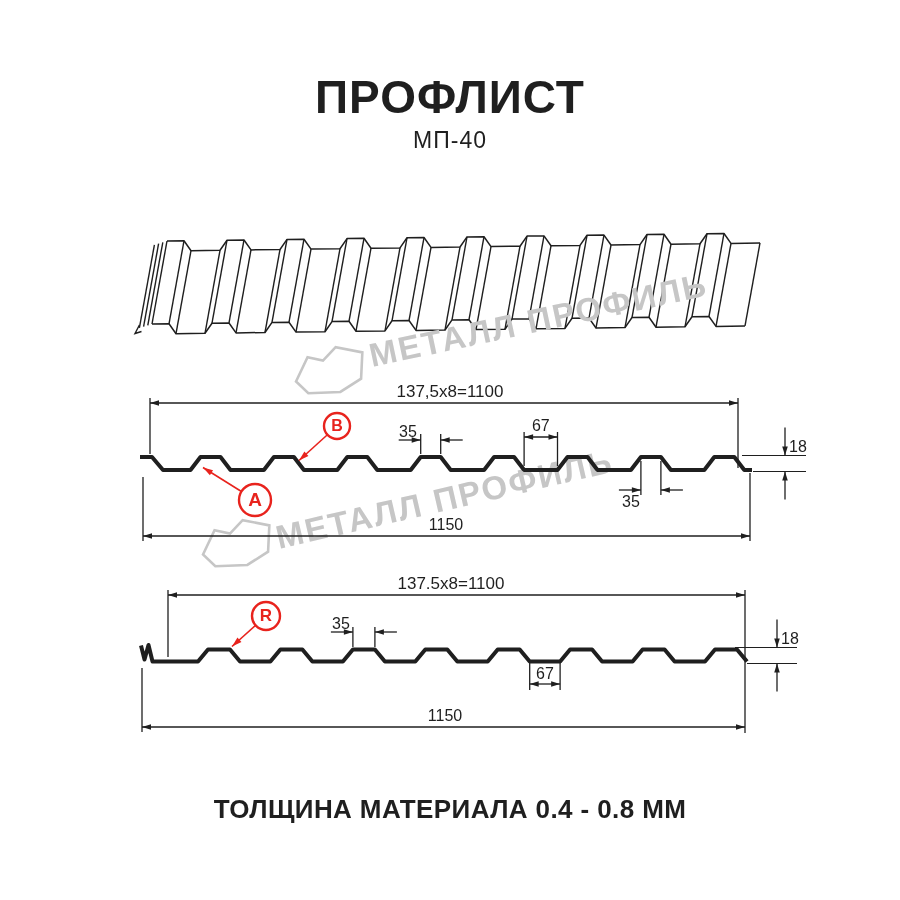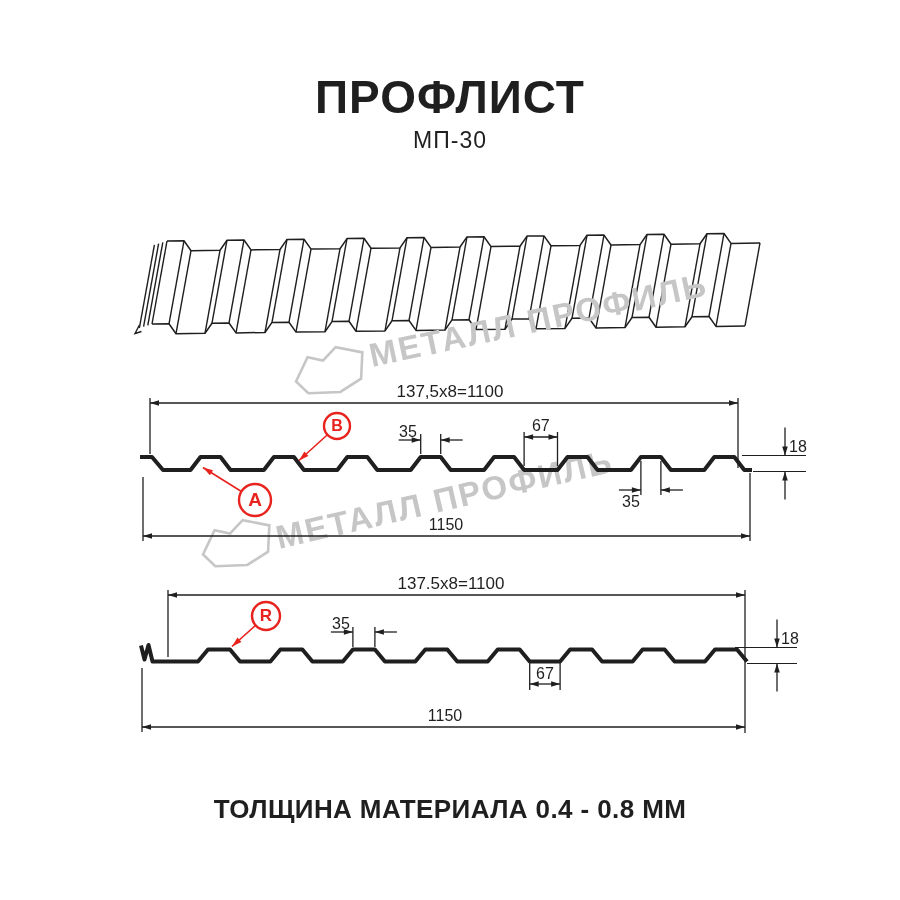--- a/index.html
+++ b/index.html
@@ -12,21 +12,21 @@
   .note{position:absolute;left:0;top:794px;width:900px;text-align:center;
          font-size:26px;font-weight:600;letter-spacing:.4px;color:#1f1f1f;}
   svg{position:absolute;left:0;top:0;}
   svg text{font-family:"Liberation Sans",sans-serif;}
 </style>
 </head>
 <body>
 
 <div id="stage">
   <div class="title">ПРОФЛИСТ</div>
-  <div class="subtitle">МП-30</div>
+  <div class="subtitle">МП-40</div>
   <svg id="drawing" width="900" height="900" viewBox="0 0 900 900">
       <g>
         <path d="M167.0,241.0 L184.0,240.8 L191.0,250.7 L220.0,250.3 L227.0,240.2 L244.0,240.0 L251.0,249.9 L280.0,249.5 L287.0,239.4 L304.0,239.2 L311.0,249.1 L340.0,248.7 L347.0,238.6 L364.0,238.3 L371.0,248.2 L400.0,247.9 L407.0,237.8 L424.0,237.5 L431.0,247.4 L460.0,247.0 L467.0,236.9 L484.0,236.7 L491.0,246.6 L520.0,246.2 L527.0,236.1 L544.0,235.9 L551.0,245.8 L580.0,245.4 L587.0,235.3 L604.0,235.1 L611.0,245.0 L640.0,244.6 L647.0,234.5 L664.0,234.3 L671.0,244.2 L700.0,243.8 L707.0,233.7 L724.0,233.5 L731.0,243.4 L760.0,243.0 L745.0,326.0 L716.0,326.4 L709.0,316.5 L692.0,316.7 L685.0,326.8 L656.0,327.2 L649.0,317.3 L632.0,317.5 L625.0,327.6 L596.0,328.0 L589.0,318.1 L572.0,318.3 L565.0,328.4 L536.0,328.8 L529.0,318.9 L512.0,319.1 L505.0,329.2 L476.0,329.6 L469.0,319.7 L452.0,319.9 L445.0,330.0 L416.0,330.4 L409.0,320.5 L392.0,320.8 L385.0,330.9 L356.0,331.2 L349.0,321.3 L332.0,321.6 L325.0,331.7 L296.0,332.1 L289.0,322.2 L272.0,322.4 L265.0,332.5 L236.0,332.9 L229.0,323.0 L212.0,323.2 L205.0,333.3 L176.0,333.7 L169.0,323.8 L152.0,324.0 Z" fill="#ffffff" stroke="none"></path>
         <path d="M167.0,241.0 L184.0,240.8 L191.0,250.7 L220.0,250.3 L227.0,240.2 L244.0,240.0 L251.0,249.9 L280.0,249.5 L287.0,239.4 L304.0,239.2 L311.0,249.1 L340.0,248.7 L347.0,238.6 L364.0,238.3 L371.0,248.2 L400.0,247.9 L407.0,237.8 L424.0,237.5 L431.0,247.4 L460.0,247.0 L467.0,236.9 L484.0,236.7 L491.0,246.6 L520.0,246.2 L527.0,236.1 L544.0,235.9 L551.0,245.8 L580.0,245.4 L587.0,235.3 L604.0,235.1 L611.0,245.0 L640.0,244.6 L647.0,234.5 L664.0,234.3 L671.0,244.2 L700.0,243.8 L707.0,233.7 L724.0,233.5 L731.0,243.4 L760.0,243.0" fill="none" stroke="#1f1f1f" stroke-width="1.5" stroke-linejoin="round"></path>
         <path d="M152.0,324.0 L169.0,323.8 L176.0,333.7 L205.0,333.3 L212.0,323.2 L229.0,323.0 L236.0,332.9 L265.0,332.5 L272.0,322.4 L289.0,322.2 L296.0,332.1 L325.0,331.7 L332.0,321.6 L349.0,321.3 L356.0,331.2 L385.0,330.9 L392.0,320.8 L409.0,320.5 L416.0,330.4 L445.0,330.0 L452.0,319.9 L469.0,319.7 L476.0,329.6 L505.0,329.2 L512.0,319.1 L529.0,318.9 L536.0,328.8 L565.0,328.4 L572.0,318.3 L589.0,318.1 L596.0,328.0 L625.0,327.6 L632.0,317.5 L649.0,317.3 L656.0,327.2 L685.0,326.8 L692.0,316.7 L709.0,316.5 L716.0,326.4 L745.0,326.0" fill="none" stroke="#1f1f1f" stroke-width="1.5" stroke-linejoin="round"></path>
         <line x1="167" y1="241" x2="152" y2="324" stroke="#1f1f1f" stroke-width="1.4"></line>
         <line x1="184" y1="240.7705" x2="169" y2="323.77049999999997" stroke="#1f1f1f" stroke-width="1.4"></line>
         <line x1="191" y1="250.676" x2="176" y2="333.676" stroke="#1f1f1f" stroke-width="1.4"></line>
         <line x1="220" y1="250.2845" x2="205" y2="333.2845" stroke="#1f1f1f" stroke-width="1.4"></line>
         <line x1="227" y1="240.19" x2="212" y2="323.19" stroke="#1f1f1f" stroke-width="1.4"></line>

